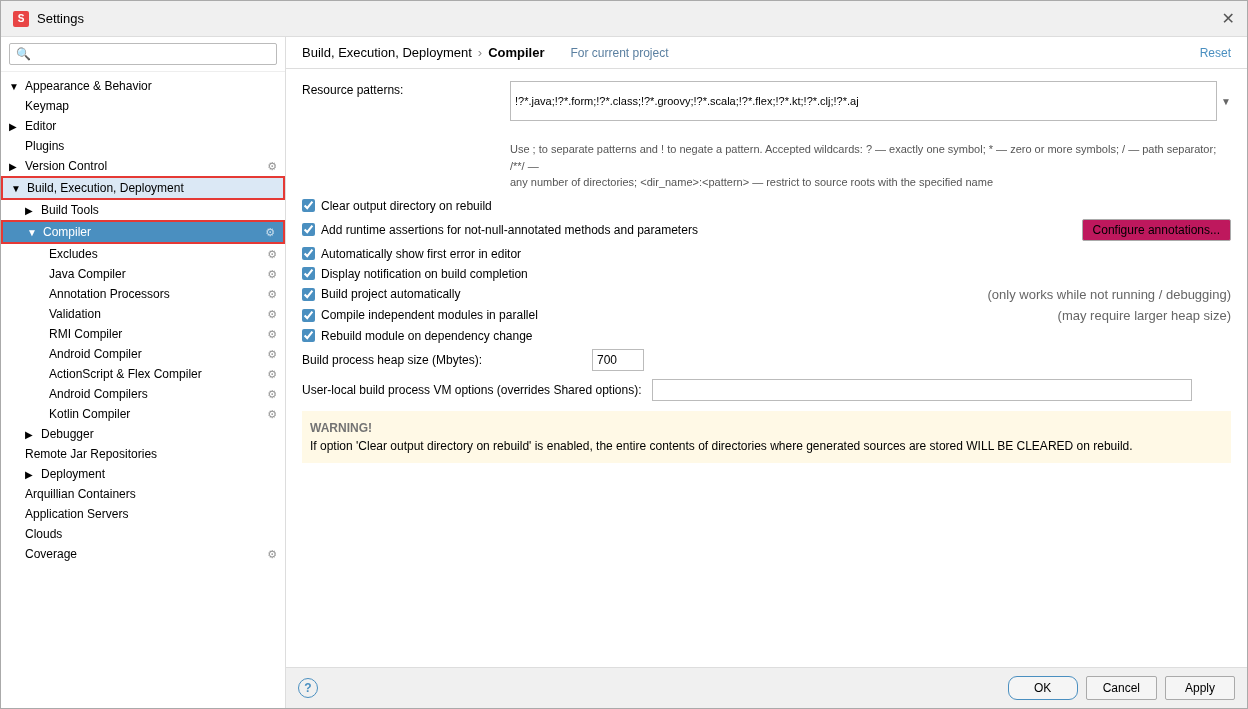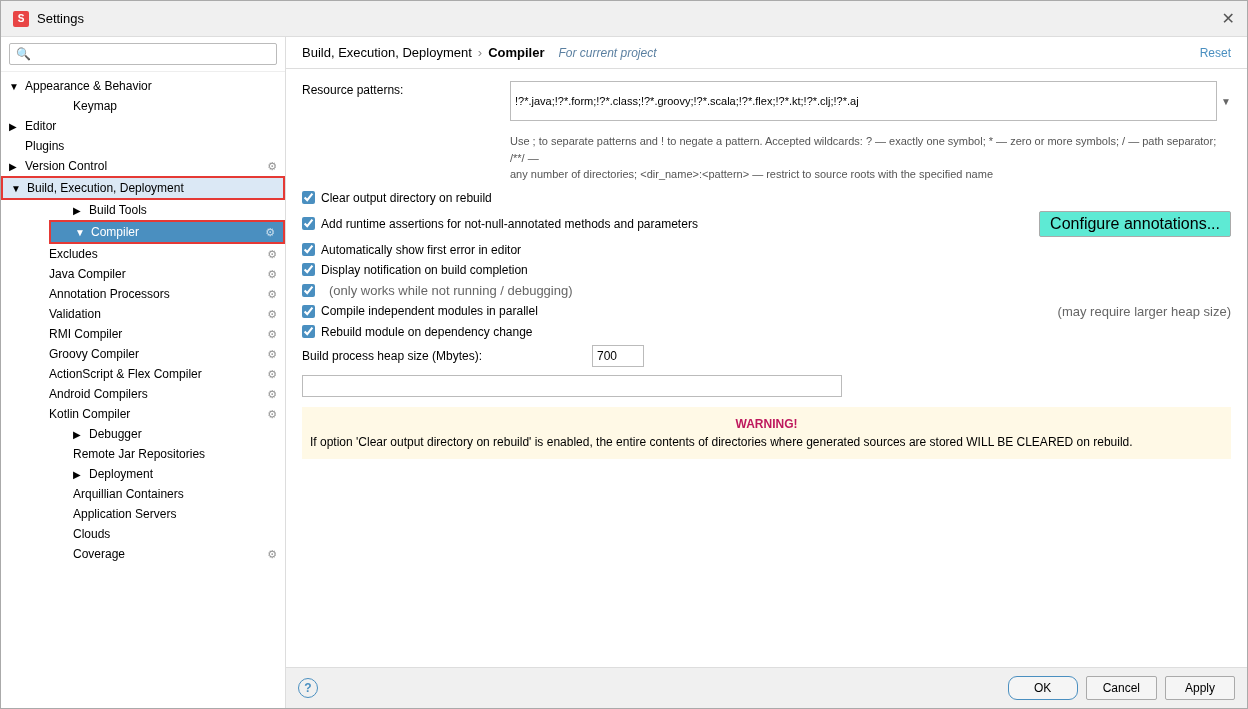--- a/index.html
+++ b/index.html
@@ -20,57 +20,57 @@
     .search-box { padding: 6px 8px; border-bottom: 1px solid #eee; }
     .search-input { width: 100%; border: 1px solid #bbb; padding: 3px 6px; font-size: 12px; border-radius: 2px; }
     .sidebar-tree { flex: 1; overflow-y: auto; padding: 4px 0; }
     
     .tree-item { padding: 3px 8px 3px 12px; cursor: pointer; display: flex; align-items: center; gap: 4px; color: #000; }
     
     .tree-item .expand-arrow { font-size: 10px; width: 12px; display: inline-block; }
     .tree-item .item-label { flex: 1; }
     .tree-item .item-icon-btn { font-size: 11px; color: #666; opacity: 0.7; }
     
-    .tree-child { padding-left: 24px; margin-left: 48px; }
+    .tree-child { padding-left: 24px; }
     
     
     .main { flex: 1; display: flex; flex-direction: column; background: #fff; overflow: hidden; }
     
     .main-header { padding: 8px 16px; border-bottom: 1px solid #ddd; display: flex; align-items: center; justify-content: space-between; background: #fff; }
     .breadcrumb { display: flex; align-items: center; gap: 6px; font-size: 13px; }
     .breadcrumb-current { font-weight: bold; }
     .for-project { color: #5a7fa0; font-size: 12px; cursor: pointer; }
     .reset-btn { color: #4a8fc0; cursor: pointer; font-size: 12px; }
     
     .main-content { flex: 1; overflow-y: auto; padding: 12px 16px; }
     
     .form-row { margin-bottom: 10px; display: flex; align-items: flex-start; gap: 8px; }
     .form-label { min-width: 200px; font-size: 12px; padding-top: 2px; }
     
     .resource-field { display: flex; align-items: center; gap: 4px; width: 100%; }
     .resource-input { flex: 1; border: 1px solid #bbb; padding: 2px 4px; font-size: 11px; height: 22px; }
     .resource-scroll-btn { font-size: 10px; color: #666; cursor: pointer; }
     
-    .hint-text { font-size: 11px; color: #555; margin: 12px 0 6px 0; line-height: 1.5; padding-left: 4px; }
+    .hint-text { font-size: 11px; color: #555; margin: 20px 0 6px 0; line-height: 1.5; padding-left: 4px; }
     
     .checkbox-row { display: flex; align-items: center; gap: 6px; margin-bottom: 6px; }
     .checkbox-row input[type=checkbox] { accent-color: #4a8fc0; }
     .checkbox-row label { font-size: 12px; flex: 1; }
     .side-note { color: #666; font-size: 13px; margin-left: 8px; }
     
-    .config-btn { border: 1px solid #aaa; background: #5eead4; padding: 3px 10px; font-size: 16px; cursor: pointer; border-radius: 2px; }
+    .config-btn { border: 1px solid #aaa; background: #be185d; padding: 3px 10px; font-size: 12px; cursor: pointer; border-radius: 2px; }
     
     .field-row { display: flex; align-items: center; gap: 10px; margin-bottom: 8px; }
     .field-row-label { min-width: 280px; font-size: 12px; }
     .field-input { border: 1px solid #bbb; padding: 2px 4px; font-size: 12px; height: 22px; }
     .field-input-wide { width: 540px; }
     .field-input-small { width: 52px; }
     
     .warning-box { background: #fff9e6; border: none; margin-top: 10px; padding: 8px; font-size: 12px; line-height: 1.5; }
-    .warning-title { font-weight: bold; color: #be185d; text-align: center; }
+    .warning-title { font-weight: bold; color: #737373; }
     .warning-body { color: #000; }
     
     
     .bottom-bar { padding: 8px 12px; border-top: 1px solid #ddd; display: flex; align-items: center; justify-content: flex-end; gap: 8px; background: #f0f0f0; }
     .bottom-left { display: flex; align-items: center; gap: 6px; flex: 1; }
     .help-btn { width: 20px; height: 20px; border-radius: 50%; border: 1px solid #4a8fc0; color: #4a8fc0; display: flex; align-items: center; justify-content: center; font-size: 12px; cursor: pointer; font-weight: bold; }
     .action-btn { border: 1px solid #aaa; background: #f5f5f5; padding: 4px 16px; font-size: 12px; cursor: pointer; border-radius: 2px; min-width: 70px; }
     .action-btn.primary { border-color: #4a8fc0; border-radius: 9px; }
     
     .red-box { border: 2px solid #e53935; }
@@ -156,21 +156,21 @@
           <span class="item-label">Validation</span>
           <span class="item-icon-btn">⚙</span>
         </div>
 
         <div class="tree-item" style="padding-left:48px;">
           <span class="item-label">RMI Compiler</span>
           <span class="item-icon-btn">⚙</span>
         </div>
 
         <div class="tree-item" style="padding-left:48px;">
-          <span class="item-label">Groovy Compiler</span>
+          <span class="item-label">Android Compiler</span>
           <span class="item-icon-btn">⚙</span>
         </div>
 
         <div class="tree-item" style="padding-left:48px;">
           <span class="item-label">ActionScript &amp; Flex Compiler</span>
           <span class="item-icon-btn">⚙</span>
         </div>
 
         <div class="tree-item" style="padding-left:48px;">
           <span class="item-label">Android Compilers</span>
@@ -216,21 +216,21 @@
       </div>
     </div>
 
     <div class="main">
 
       <div class="main-header">
         <div class="breadcrumb">
           <span>Build, Execution, Deployment</span>
           <span style="color:#888;">›</span>
           <span class="breadcrumb-current">Compiler</span>
-          <span class="for-project" style="margin-left:8px;font-style:italic;">For current project</span>
+          <span class="for-project" style="margin-left:20px;">For current project</span>
         </div>
         <span class="reset-btn">Reset</span>
       </div>
 
       <div class="main-content">
 
         <div class="form-row">
           <span class="form-label">Resource patterns:</span>
           <div class="resource-field">
             <input class="resource-input" type="text" style="flex: 1 1 0%; font-size: 11px; border: 1px solid rgb(187, 187, 187); padding: 18px 4px; height: 40px;" value="!?*.java;!?*.form;!?*.class;!?*.groovy;!?*.scala;!?*.flex;!?*.kt;!?*.clj;!?*.aj">
@@ -259,20 +259,21 @@
           <label for="cb-autoerror">Automatically show first error in editor</label>
         </div>
 
         <div class="checkbox-row">
           <input type="checkbox" id="cb-notif" checked="" style="">
           <label for="cb-notif">Display notification on build completion</label>
         </div>
 
         <div class="checkbox-row">
           <input type="checkbox" id="cb-buildauto" checked="" style="">
+          <label for="cb-buildauto">Build project automatically</label>
           <span class="side-note">(only works while not running / debugging)</span>
         </div>
 
         <div class="checkbox-row">
           <input type="checkbox" id="cb-parallel" checked="" style="">
           <label for="cb-parallel">Compile independent modules in parallel</label>
           <span class="side-note">(may require larger heap size)</span>
         </div>
 
         <div class="checkbox-row">
@@ -280,20 +281,21 @@
           <label for="cb-rebuild">Rebuild module on dependency change</label>
         </div>
 
         <div class="field-row" style="margin-top:4px;">
           <span class="field-row-label">Build process heap size (Mbytes):</span>
           <input class="field-input field-input-small" type="text" value="700" style="">
         </div>
 
 
         <div class="field-row">
+          <span class="field-row-label">User-local build process VM options (overrides Shared options):</span>
           <input class="field-input field-input-wide" type="text" style="">
         </div>
 
         <div class="warning-box">
           <div class="warning-title">WARNING!</div>
           <div class="warning-body">If option 'Clear output directory on rebuild' is enabled, the entire contents of directories where generated sources are stored WILL BE CLEARED on rebuild.</div>
         </div>
 
       </div>
 

